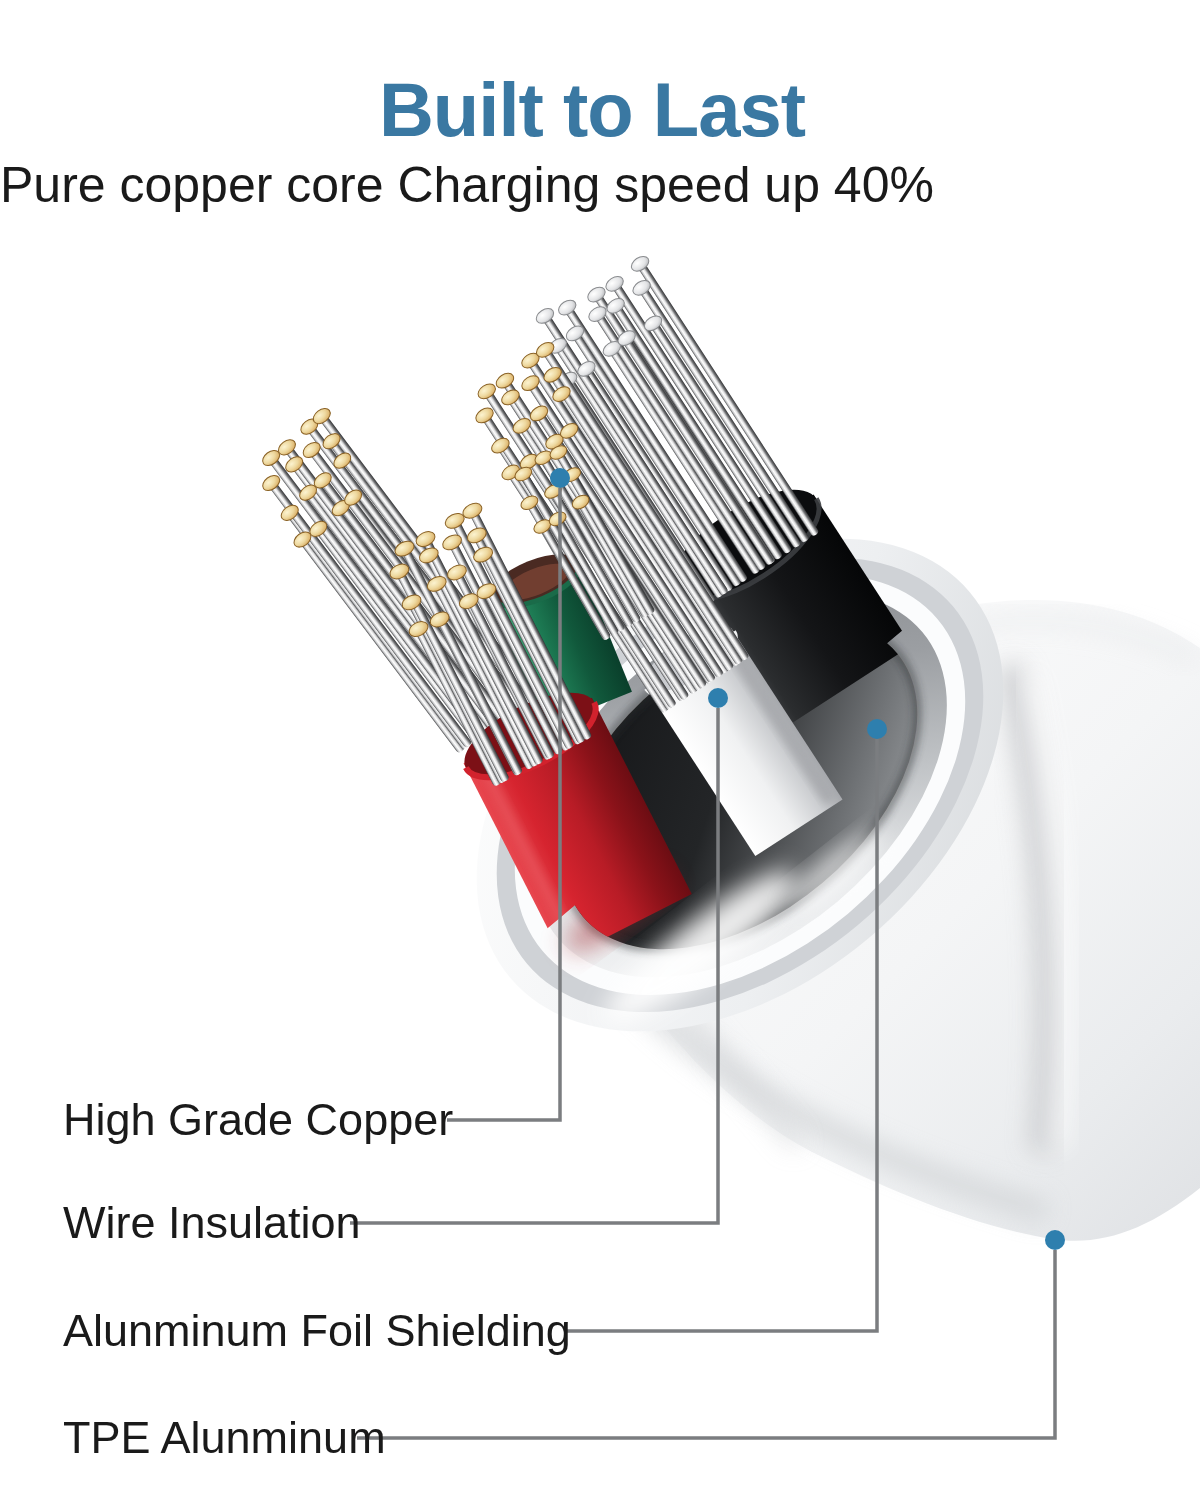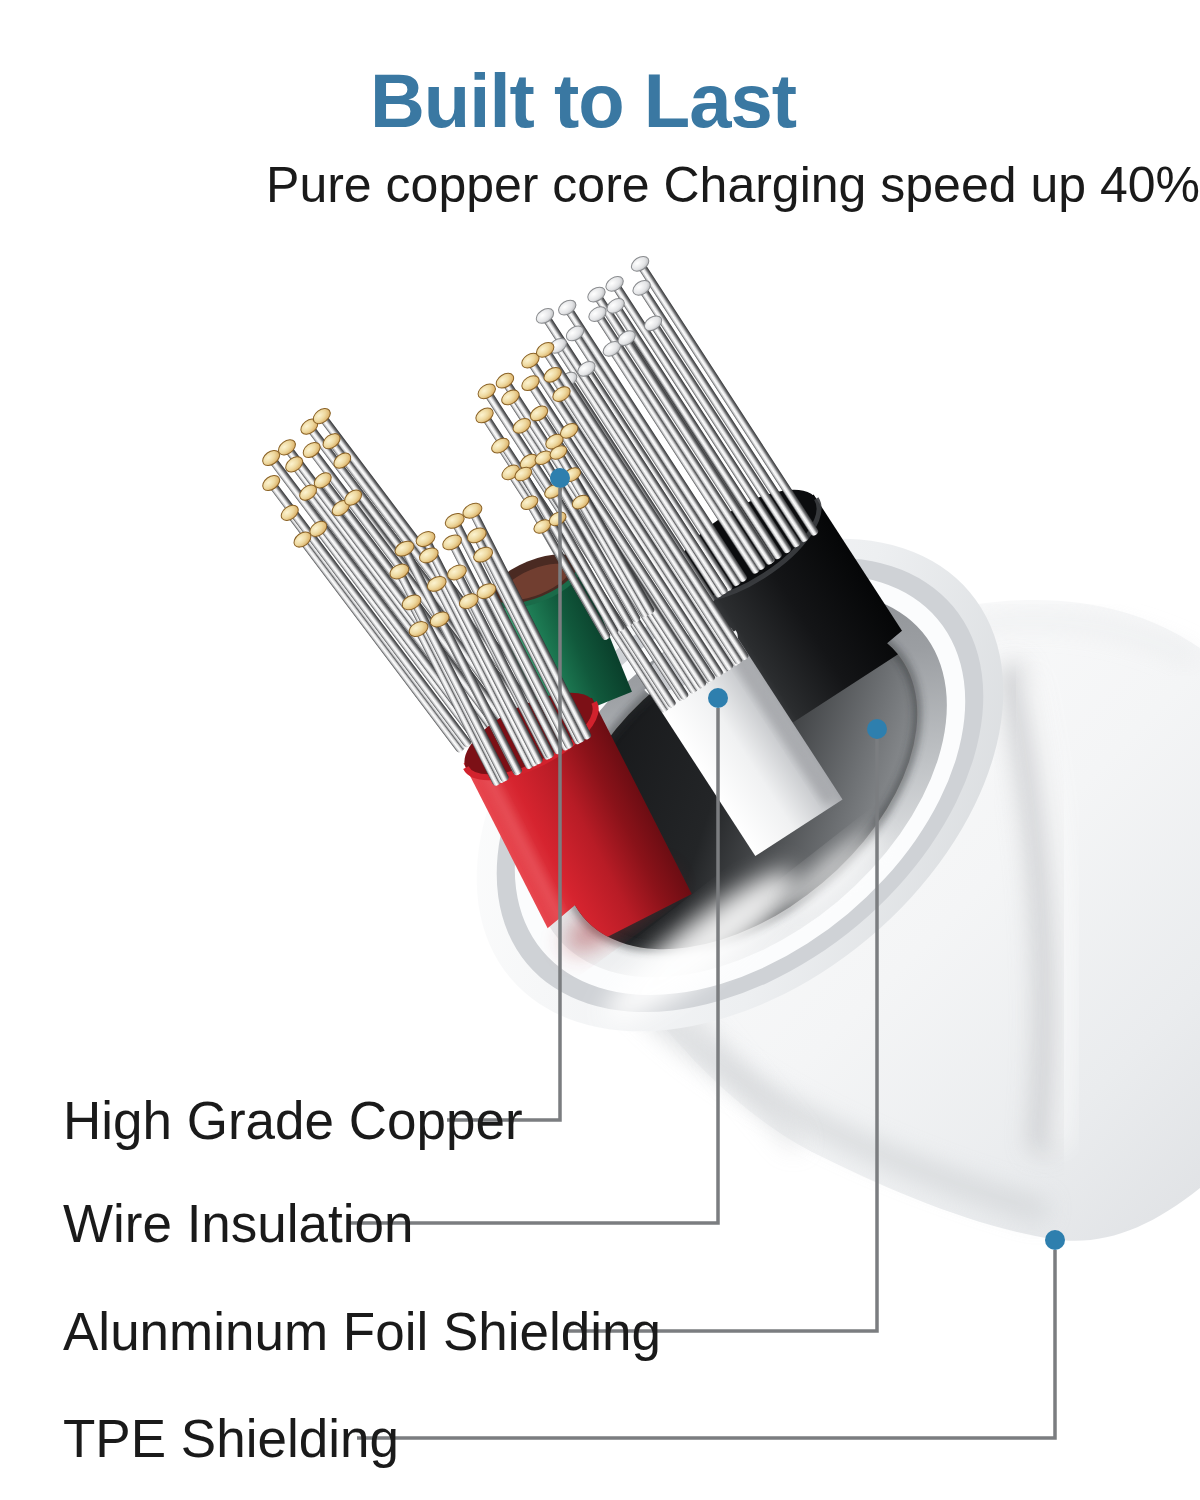--- a/index.html
+++ b/index.html
@@ -2,31 +2,31 @@
 <html style="--c-title: #3a78a2; --c-text: #1a1a1a; --c-line: #7b7d80; --c-dot: #2e7fae; --c-wire-red: #c3202a; --c-wire-green: #1e7a52; --c-wire-white: #f2f2f3; --c-wire-black: #1a1b1d; --c-copper-tip: #e9c87e; --c-foil-silver: #b9bbbf; --c-jacket-white: #f6f7f8;"><head>
 <meta charset="utf-8">
 <style>
   html,body{margin:0;padding:0;background:#fff;}
   .page{
     position:relative;width:1200px;height:1500px;background:#ffffff;
     overflow:hidden;font-family:"Liberation Sans", sans-serif;
   }
   .title{
     position:absolute;top:50px;left:0;width:1152px;text-align:center;
-    font-size:76px;font-weight:bold;letter-spacing:-1px;margin:7px;
+    font-size:76px;font-weight:bold;letter-spacing:-1px;margin:16px;
     color:var(--c-title,#3a78a2);
   }
   .subtitle{
-    position:absolute;top:156px;left:0;width:1200px;text-align:right;
+    position:absolute;top:156px;left:0;width:1200px;text-align:left;
     font-size:50px;font-weight:400;margin:0;color:var(--c-text,#1c1c1c);
   }
   .art{position:absolute;top:0;left:0;width:1200px;height:1500px;}
   .callout-label{
     position:absolute;left:63px;transform:translateY(-50%);
-    font-size:53px;color:var(--c-text,#171717);white-space:nowrap;
+    font-size:45px;color:var(--c-text,#171717);white-space:nowrap;
   }
   .callout-line{stroke:var(--c-line,#7b7d80);stroke-width:3.5;fill:none;}
   .callout-dot{fill:var(--c-dot,#2e7fae);}
 </style>
 </head>
 <body>
 
 <div class="page">
 
   <h1 class="title">Built to Last</h1>
@@ -337,15 +337,15 @@
       <circle class="callout-dot" cx="877" cy="729" r="10"></circle>
 
       <polyline class="callout-line" points="357,1438 1055,1438 1055,1250"></polyline>
       <circle class="callout-dot" cx="1055" cy="1240" r="10"></circle>
     </g>
   </svg>
 
   <div class="callout-label" style="top:1120px">High Grade Copper</div>
   <div class="callout-label" style="top:1331px">Alunminum Foil Shielding</div>
   <div class="callout-label" style="top:1223px">Wire Insulation</div>
-  <div class="callout-label" style="top:1438px">TPE Shielding</div>
+  <div class="callout-label" style="top:1438px">TPE Alunminum</div>
 
 </div>
 
 </body></html>

